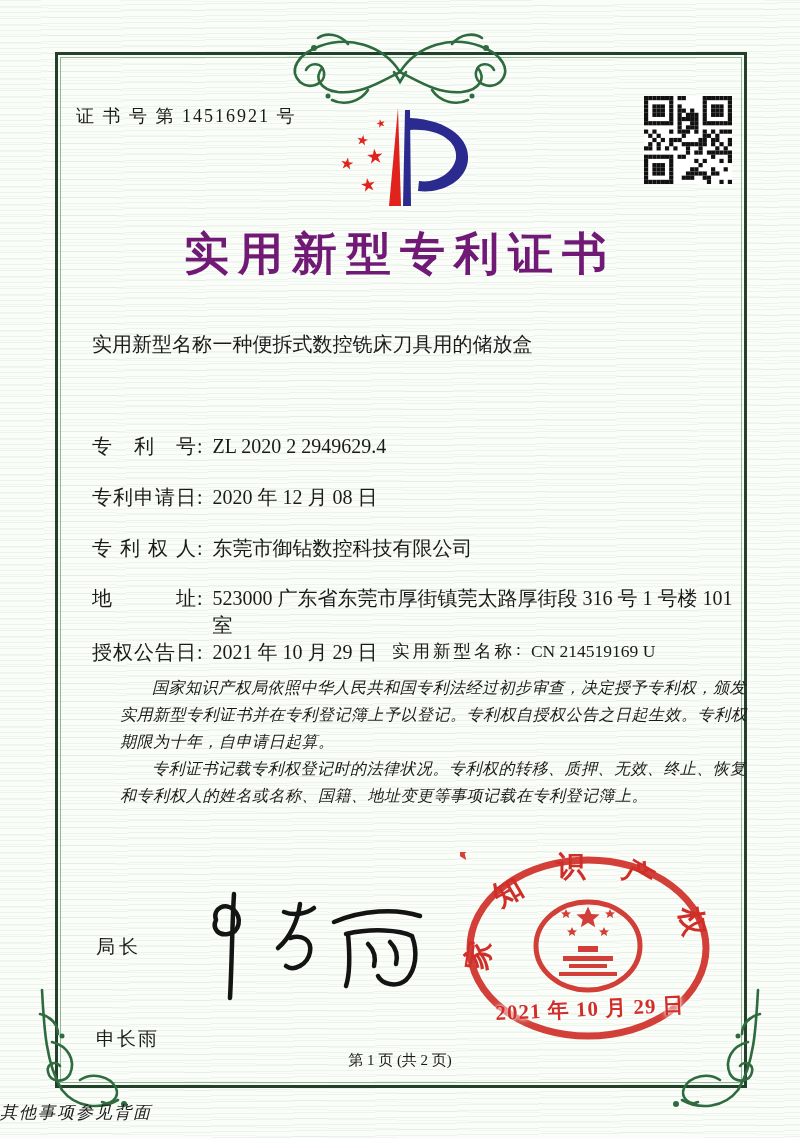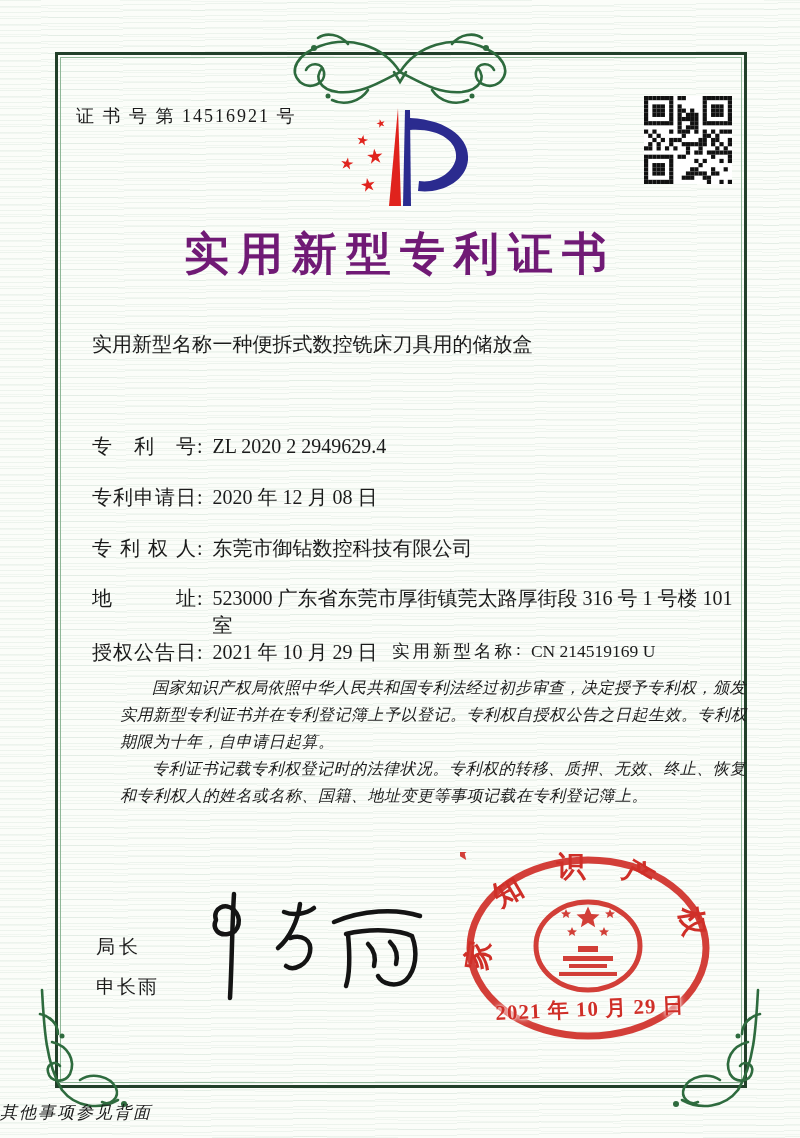--- a/index.html
+++ b/index.html
@@ -50,21 +50,21 @@
   .f0{top:331px}.f1{top:383px}.f2{top:433px}.f3{top:484px}.f4{top:535px}
   .f5{top:585px}.f6{top:639px}
   .grant-no{position:absolute; left:392px; top:639px; font-size:17.5px;}
   .grant-no .glabel{letter-spacing:3px;}
   .paragraphs{
     position:absolute; left:84px; top:674px; width:634px;
     font-size:16px; line-height:27px; font-style:italic;margin-left:36px;
   }
   .paragraphs p{margin:0; text-indent:2em; letter-spacing:.5px;}
   .sig-role{position:absolute; left:96px; top:934px; font-size:19px; letter-spacing:4px;}
-  .sig-name{position:absolute; left:96px; top:974px; font-size:19px; letter-spacing:2px;}
+  .sig-name{position:absolute; left:96px; top:1026px; font-size:19px; letter-spacing:2px;}
   .sig-hand{position:absolute; left:182px; top:886px;}
   .seal{position:absolute; left:460px; top:852px;}
   .seal-date{
     position:absolute; left:468px; top:995px; width:244px; text-align:center;
     color:#cf2f28; font-size:21px; font-weight:700; letter-spacing:1px;
     transform:rotate(-2.5deg);
     text-shadow:0 0 3px #fff,0 0 6px #fff;
   }
   .page-no{position:absolute; left:0; top:1051px; width:100%; text-align:center; font-size:15px;}
   .back-note{
@@ -403,15 +403,16 @@
       <use href="#st" transform="translate(112,80) scale(.5)"></use>
       <use href="#st" transform="translate(144,80) scale(.5)"></use>
       <rect x="118" y="94" width="20" height="6"></rect>
       <rect x="103" y="104" width="50" height="5"></rect>
       <rect x="109" y="112" width="38" height="4"></rect>
       <rect x="99" y="120" width="58" height="4"></rect>
     </g>
   </svg>
   <div class="seal-date">2021 年 10 月 29 日</div>
 
+  <div class="page-no">第 1 页 (共 2 页)</div>
   <div class="back-note">其他事项参见背面</div>
 
 </div>
 
 </body></html>

